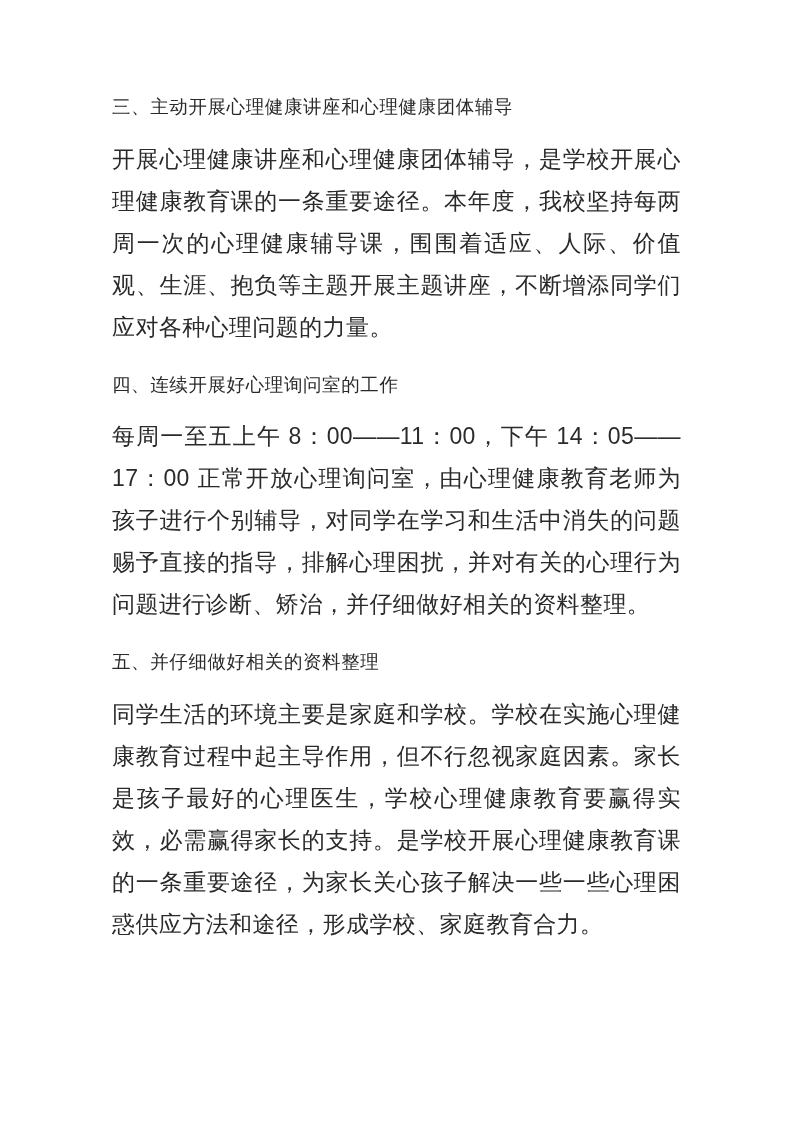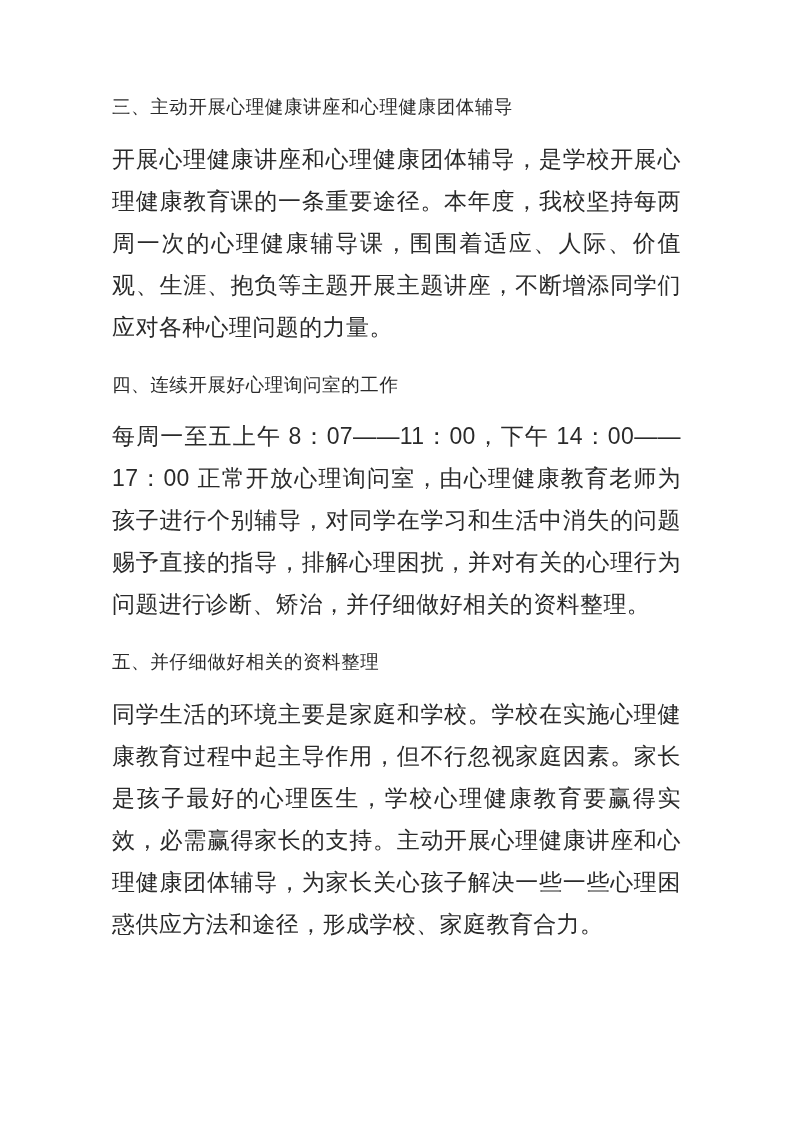--- a/index.html
+++ b/index.html
@@ -55,20 +55,20 @@
 
 <div class="page">
   <div class="doc-body">
 
     <h2 class="heading first-heading">三、主动开展心理健康讲座和心理健康团体辅导</h2>
 
     <p class="para">开展心理健康讲座和心理健康团体辅导，是学校开展心理健康教育课的一条重要途径。本年度，我校坚持每两周一次的心理健康辅导课，围围着适应、人际、价值观、生涯、抱负等主题开展主题讲座，不断增添同学们应对各种心理问题的力量。</p>
 
     <h2 class="heading block-gap-top">四、连续开展好心理询问室的工作</h2>
 
-    <p class="para">每周一至五上午 8：07——11：00，下午 14：00——17：00 正常开放心理询问室，由心理健康教育老师为孩子进行个别辅导，对同学在学习和生活中消失的问题赐予直接的指导，排解心理困扰，并对有关的心理行为问题进行诊断、矫治，并仔细做好相关的资料整理。</p>
+    <p class="para">每周一至五上午 8：00——11：00，下午 14：05——17：00 正常开放心理询问室，由心理健康教育老师为孩子进行个别辅导，对同学在学习和生活中消失的问题赐予直接的指导，排解心理困扰，并对有关的心理行为问题进行诊断、矫治，并仔细做好相关的资料整理。</p>
 
     <h2 class="heading block-gap-top">五、并仔细做好相关的资料整理</h2>
 
-    <p class="para">同学生活的环境主要是家庭和学校。学校在实施心理健康教育过程中起主导作用，但不行忽视家庭因素。家长是孩子最好的心理医生，学校心理健康教育要赢得实效，必需赢得家长的支持。主动开展心理健康讲座和心理健康团体辅导，为家长关心孩子解决一些一些心理困惑供应方法和途径，形成学校、家庭教育合力。</p>
+    <p class="para">同学生活的环境主要是家庭和学校。学校在实施心理健康教育过程中起主导作用，但不行忽视家庭因素。家长是孩子最好的心理医生，学校心理健康教育要赢得实效，必需赢得家长的支持。是学校开展心理健康教育课的一条重要途径，为家长关心孩子解决一些一些心理困惑供应方法和途径，形成学校、家庭教育合力。</p>
 
   </div>
 </div>
 
 </body></html>

